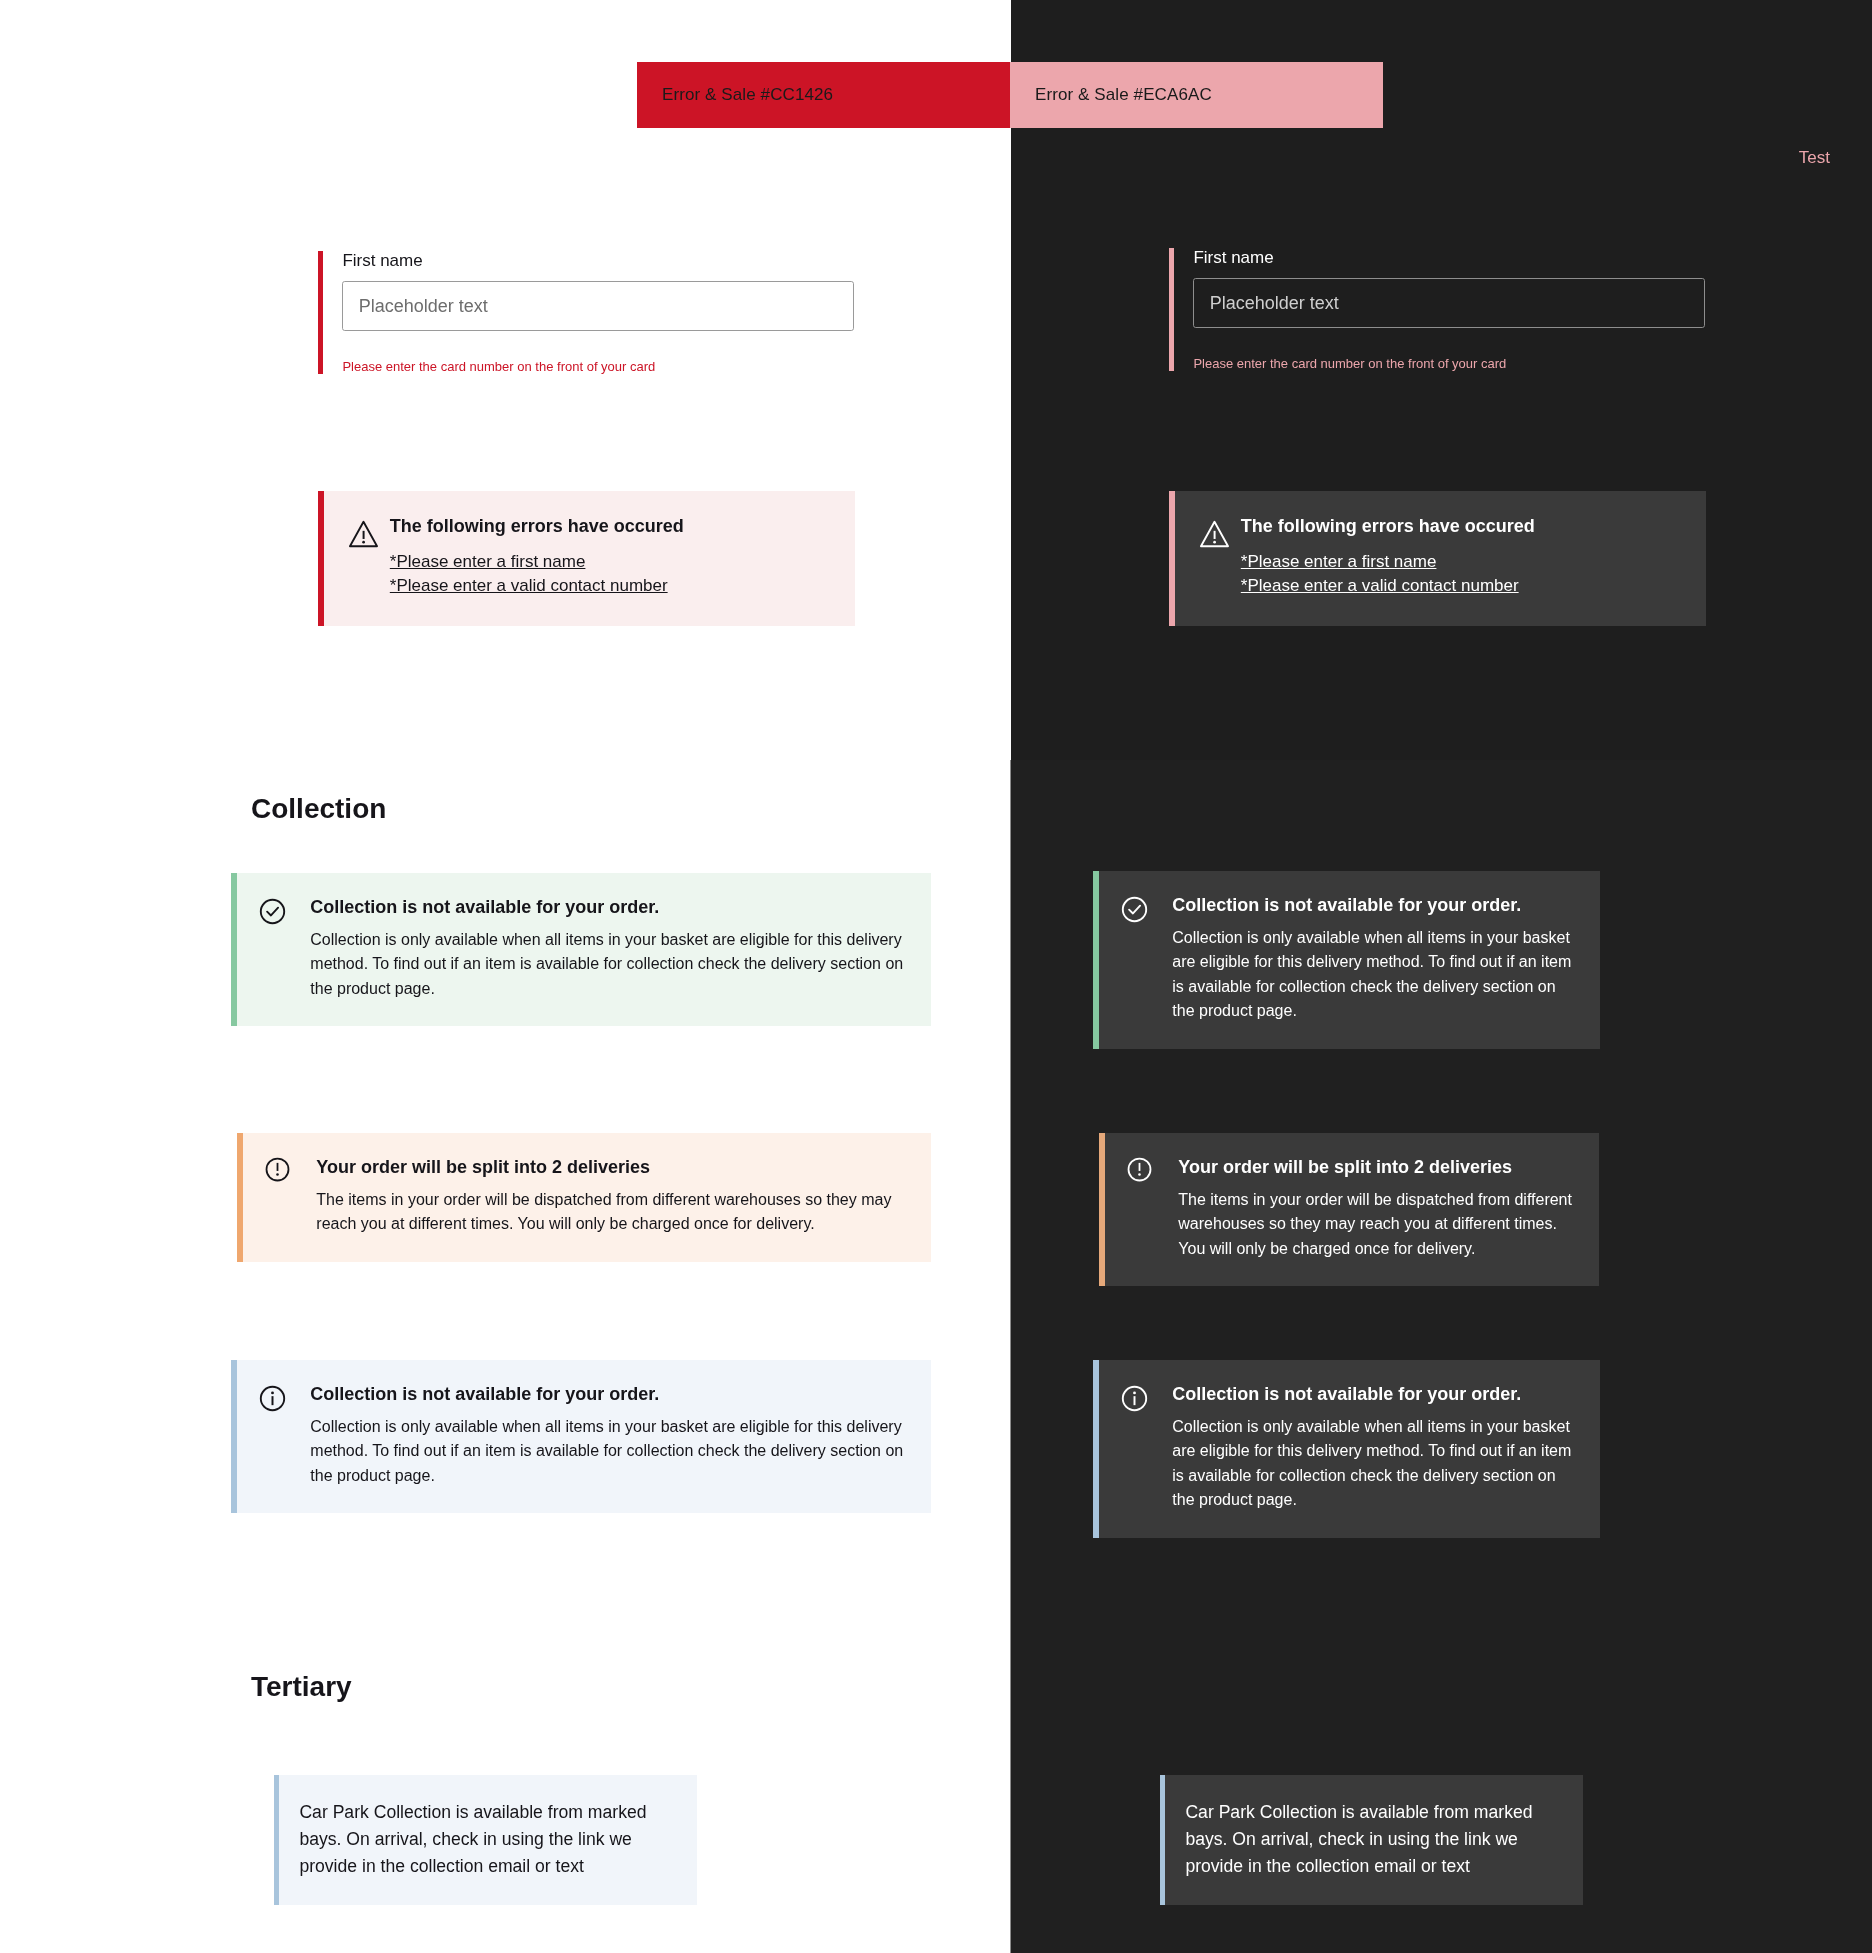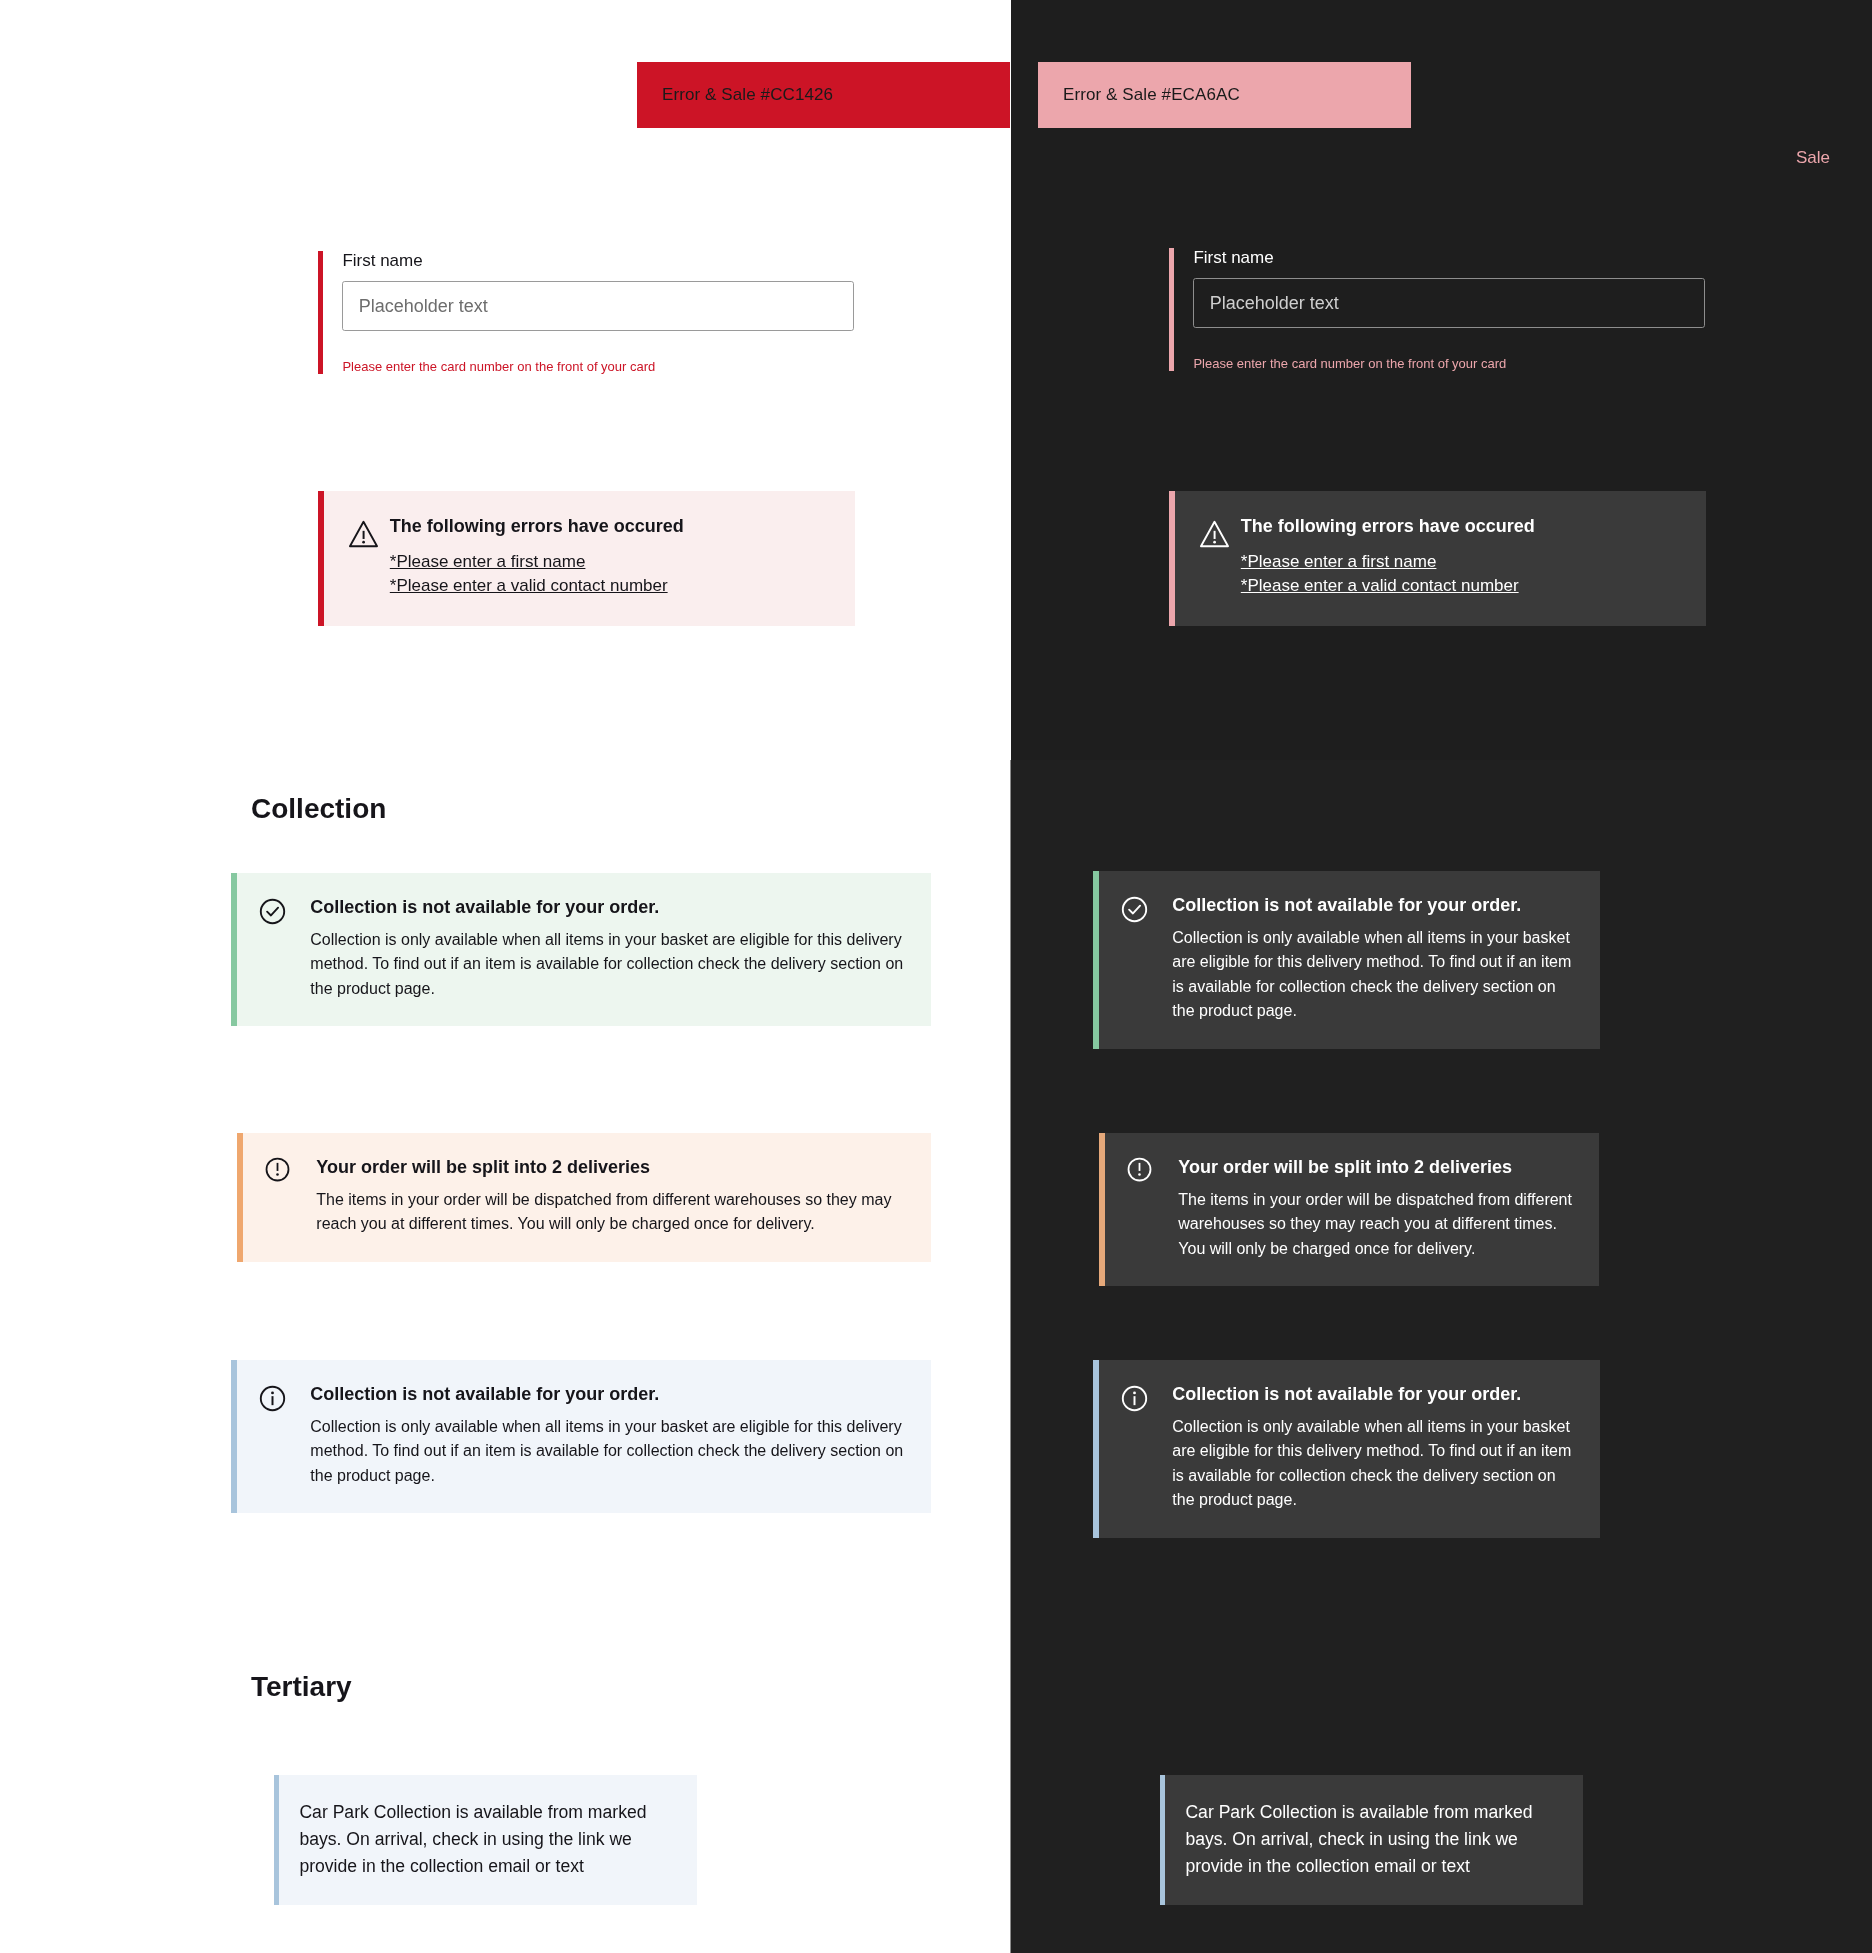--- a/index.html
+++ b/index.html
@@ -18,21 +18,21 @@
   .panel { position: absolute; top: 0; }
   .panel-light { left: 0; width: 1011px; height: 1953px; background: #ffffff; }
   .panel-dark  { left: 1011px; width: 861px; height: 1953px; background: #1e1e1e; }
   .panel-dark-lower {
     position: absolute; left: 1010px; top: 760px;
     width: 863px; height: 1193px; background: #202020;
     border-left: 1.8px solid #8c8c8c;
   }
 
   
-  .swatch-row { position: absolute; left: 637px; top: 62px; display: flex; gap: 28px; }
+  .swatch-row { position: absolute; left: 637px; top: 62px; display: flex; }
   .swatch {
     width: 373px; height: 66px;
     display: flex; align-items: center;
     padding-left: 25px;
     font-size: 17px; color: #16151a;
     letter-spacing: 0.1px;
   }
   .swatch-error { background: #CC1426; color: #1a1a1a; }
   .swatch-sale  { background: #ECA6AC; color: #1a1a1a; }
 
@@ -166,21 +166,21 @@
 
 <div class="swatch-row">
   <div class="swatch swatch-error">
     <span>Error &amp; Sale #CC1426</span>
   </div>
   <div class="swatch swatch-sale">
     <span>Error &amp; Sale #ECA6AC</span>
   </div>
 </div>
 
-<div class="test-label">Sale</div>
+<div class="test-label">Test</div>
 
 <div class="field field-light">
   <div class="field-bar"></div>
   <div class="field-inner">
     <div class="field-label">First name</div>
     <input class="field-input" type="text" placeholder="Placeholder text" style="">
     <div class="field-error">Please enter the card number on the front of your card</div>
   </div>
 </div>
 

